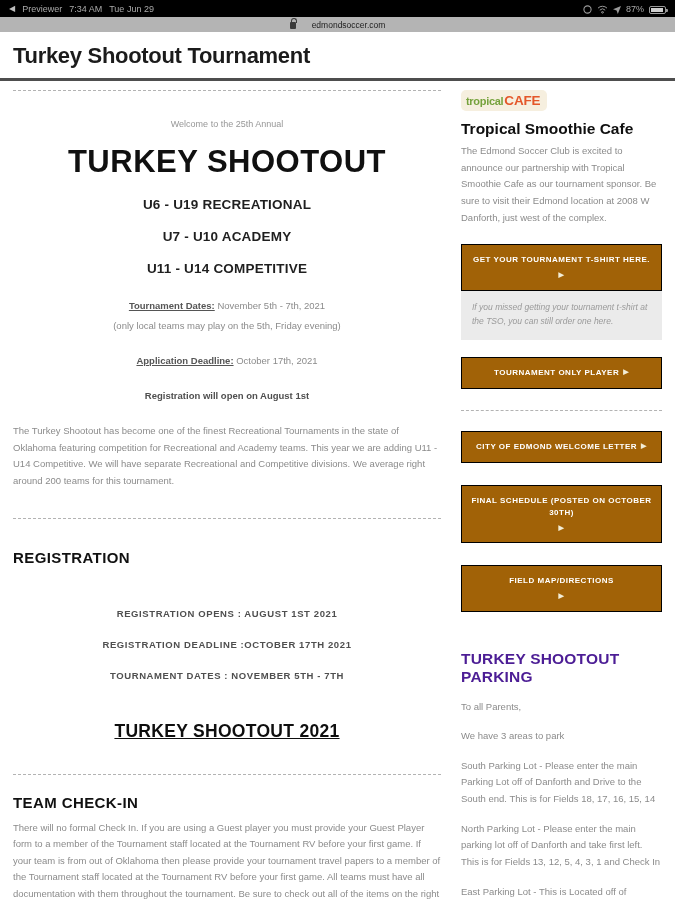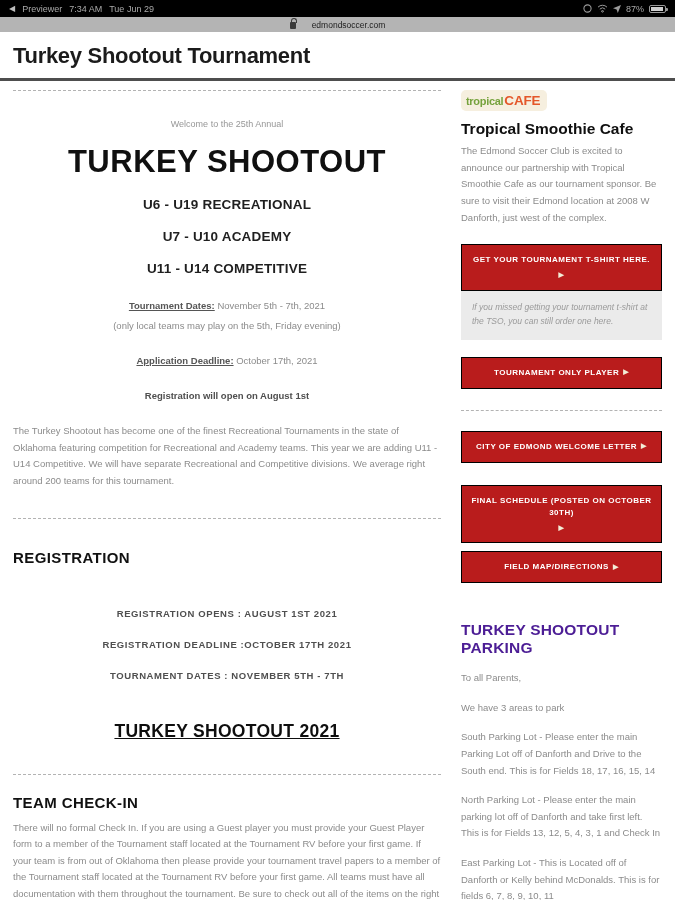--- a/index.html
+++ b/index.html
@@ -4,21 +4,21 @@
 <style>
   * { margin:0; padding:0; box-sizing:border-box; }
   html,body { background:#e9e9e9; }
   body { font-family:"Liberation Sans", sans-serif; }
   .screen { width:675px; height:900px; background:#fff; position:relative; overflow:hidden; margin:0 auto; }
 
   
   .status-bar { height:17px; background:#000; color:#a9a9a9; font-size:9px;
     display:flex; align-items:center; justify-content:space-between; padding:0 9px; }
   .status-left { display:flex; align-items:center; gap:7px; }
-  .status-right { display:flex; align-items:center; gap:5px; }
+  .status-right { display:flex; align-items:flex-end; gap:5px; }
   .back-glyph { font-size:8px; color:#bdbdbd; }
   .sb-icon { display:inline-block; }
   .battery { width:17px; height:8px; border:1px solid #9a9a9a; border-radius:2px; position:relative; }
   .battery::before { content:''; position:absolute; left:1px; top:1px; bottom:1px; width:12px; background:#cfcfcf; }
   .battery::after { content:''; position:absolute; right:-3px; top:2px; width:2px; height:3px; background:#9a9a9a; border-radius:0 1px 1px 0; }
 
   
   .url-bar { height:15px; background:#b4b4b4; display:flex; align-items:center; justify-content:center; gap:4px; }
   .url-text { font-size:8.5px; color:#1d1d1d;margin-left:12px; }
   .lock-icon { width:6px; height:7px; background:#3a3a3a; border-radius:1px; position:relative; display:inline-block; margin-top:2px; }
@@ -59,31 +59,31 @@
   .checkin-heading { margin-top:19px; }
   .checkin-para { margin-top:9px; }
 
   
   .sponsor-logo { margin-top:9px; display:inline-flex; align-items:baseline; background:#f6efdf;
     padding:3px 7px 3px 5px; border-radius:5px; }
   .logo-word1 { font-size:11px; font-weight:bold; color:#76a23d; letter-spacing:-0.3px; }
   .logo-word2 { font-size:13.5px; font-weight:800; color:#e4572a; letter-spacing:-0.2px; margin-left:1px; }
   .sponsor-heading { font-size:15.5px; font-weight:800; color:#0f0f0f; margin-top:9px; }
   .sponsor-para { margin-top:5px; }
-  .side-btn { display:flex; align-items:center; justify-content:center; gap:4px; background:#b91c1c; color:#fff;
+  .side-btn { display:flex; align-items:center; justify-content:center; gap:4px; background:#a16207; color:#fff;
     border:1px solid #000; width:100%; font-family:"Liberation Sans",sans-serif; font-size:8px; font-weight:bold;
     letter-spacing:0.5px; text-align:center; padding:9px 8px; cursor:pointer; line-height:1.5; flex-wrap:wrap; }
   .btn-tshirt { margin-top:18px; }
   .tshirt-note { background:#ebebeb; padding:9px 11px 11px 11px; font-size:8.5px; font-style:italic;
     color:#9a9a9a; line-height:1.7; }
   .btn-player { margin-top:17px; }
   .side-dash { margin-top:21px; }
   .btn-letter { margin-top:20px; }
   .btn-schedule { margin-top:22px; }
-  .btn-fieldmap { margin-top:8px; }
+  .btn-fieldmap { margin-top:22px;flex-direction:column; }
   .btn-arrow { font-size:7px; color:#f3eed7; }
   .parking-heading { font-size:15.5px; font-weight:800; color:#4c1d95; margin-top:38px; letter-spacing:0.2px; }
   .parking-para { margin-top:13px; }
 
   
   .svg-ic { display:block; }
 </style>
 </head>
 <body>
 

